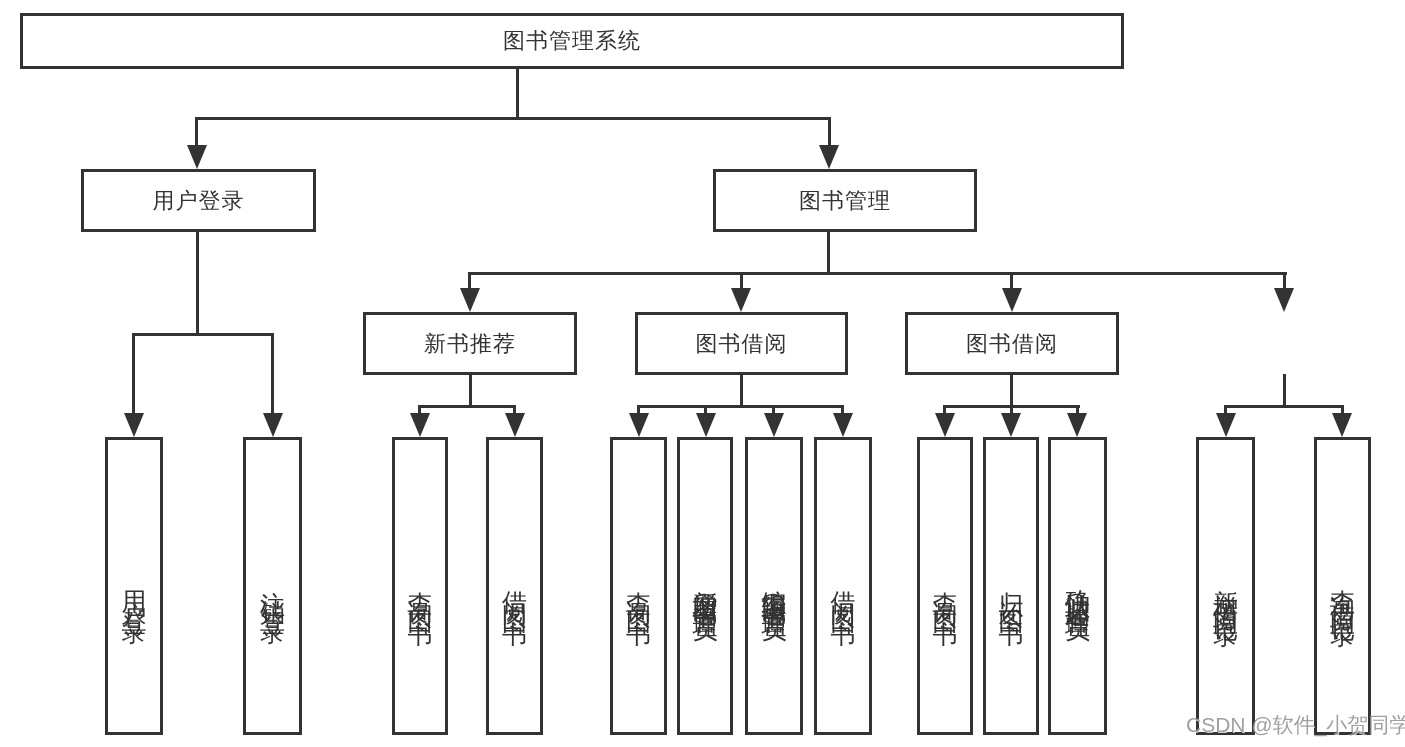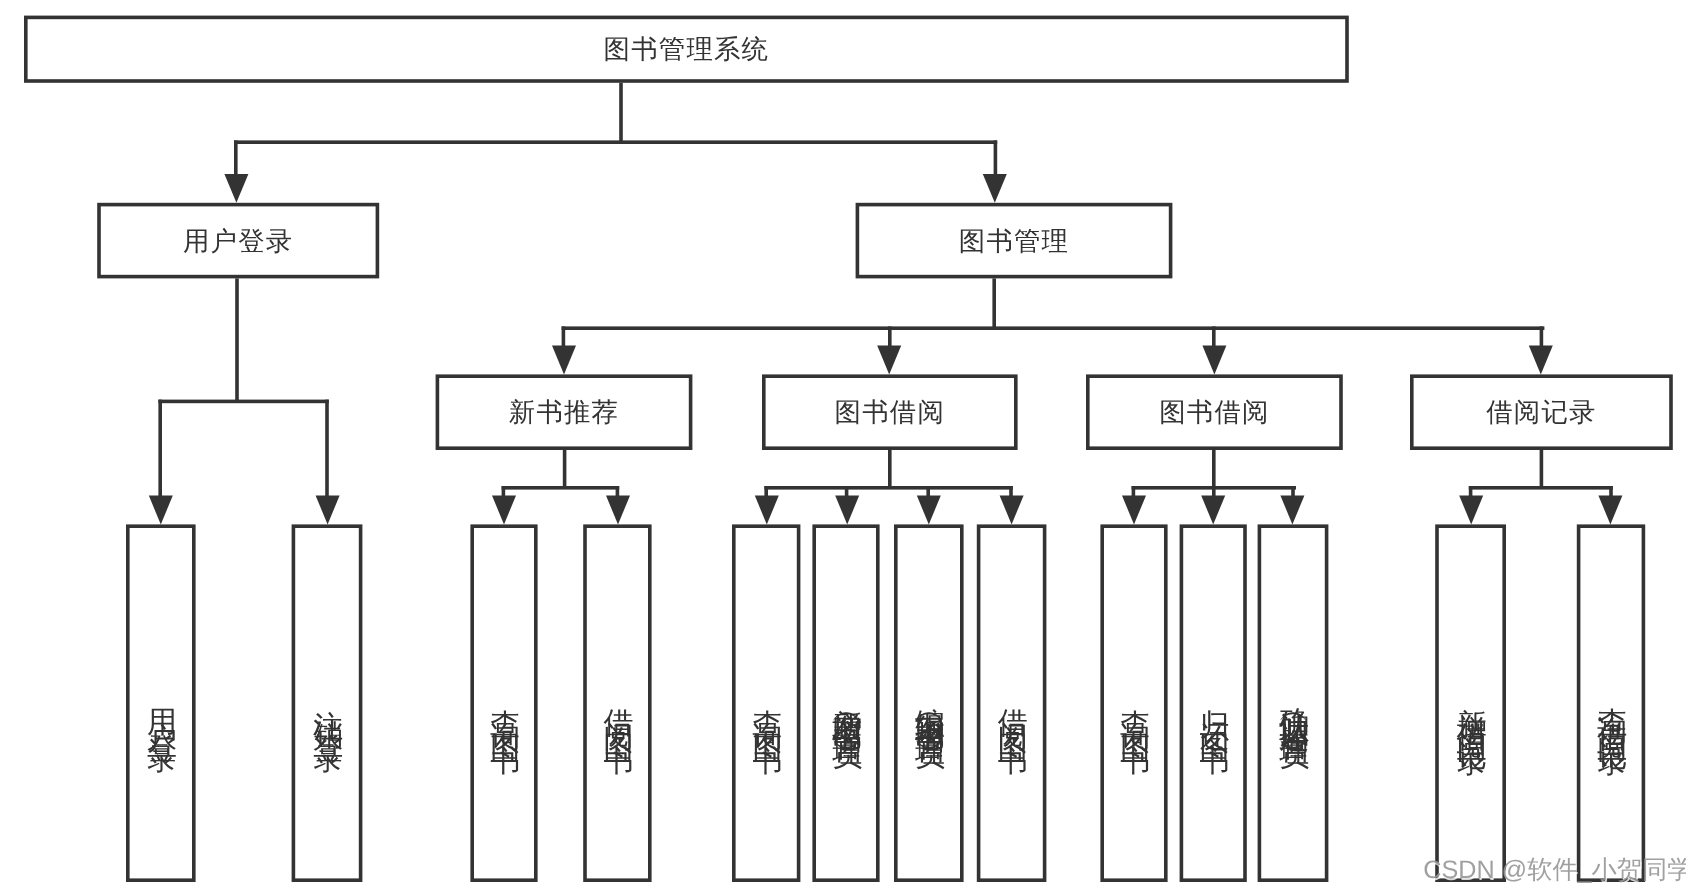--- a/index.html
+++ b/index.html
@@ -60,21 +60,20 @@
 <div id="stage">
 
   <div class="box h" style="left:20px; top:13px; width:1104px; height:56px;">图书管理系统</div>
 
   <div class="box h" style="left:81px; top:169px; width:235px; height:63px;">用户登录</div>
   <div class="box h" style="left:713px; top:169px; width:264px; height:63px;">图书管理</div>
 
   <div class="box h" style="left:363px; top:312px; width:214px; height:63px;">新书推荐</div>
   <div class="box h" style="left:635px; top:312px; width:213px; height:63px;">图书借阅</div>
   <div class="box h" style="left:905px; top:312px; width:214px; height:63px;">图书借阅</div>
-  <div class="box h" style="left:1175px; top:312px; width:219px; height:63px;">借阅记录</div>
 
   <div class="box v v4" style="left:105px; top:437px; width:58px; height:298px;">用户登录</div>
   <div class="box v v4" style="left:243px; top:437px; width:59px; height:298px;">注销登录</div>
 
   <div class="box v v4" style="left:392px; top:437px; width:56px; height:298px;">查询图书</div>
   <div class="box v v4" style="left:486px; top:437px; width:57px; height:298px;">借阅图书</div>
 
   <div class="box v v4" style="left:610px; top:437px; width:57px; height:298px;">查询图书</div>
   <div class="box v v9" style="left:677px; top:437px; width:56px; height:298px;">新增图书（管理员）</div>
   <div class="box v v9" style="left:745px; top:437px; width:58px; height:298px;">编辑图书（管理员）</div>

